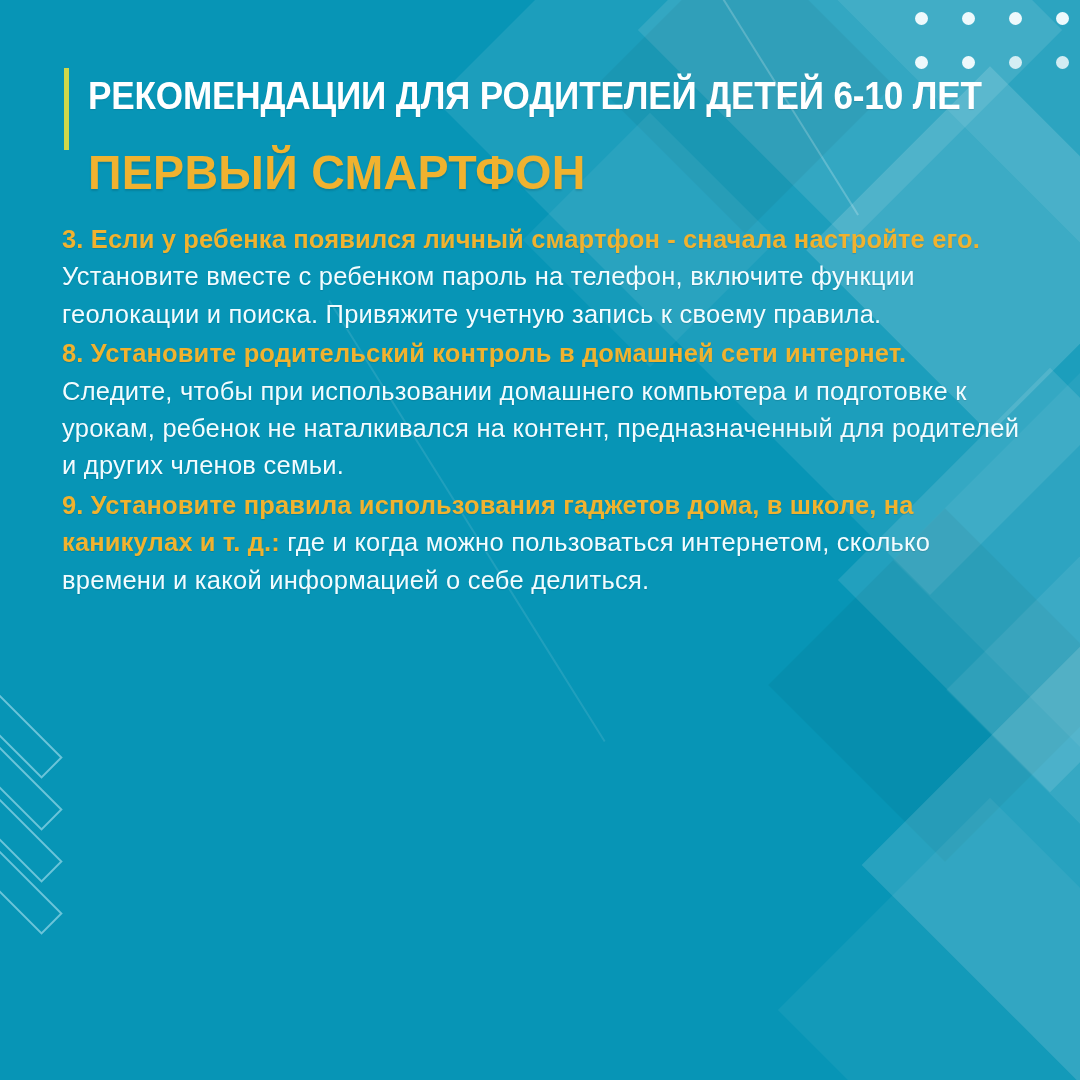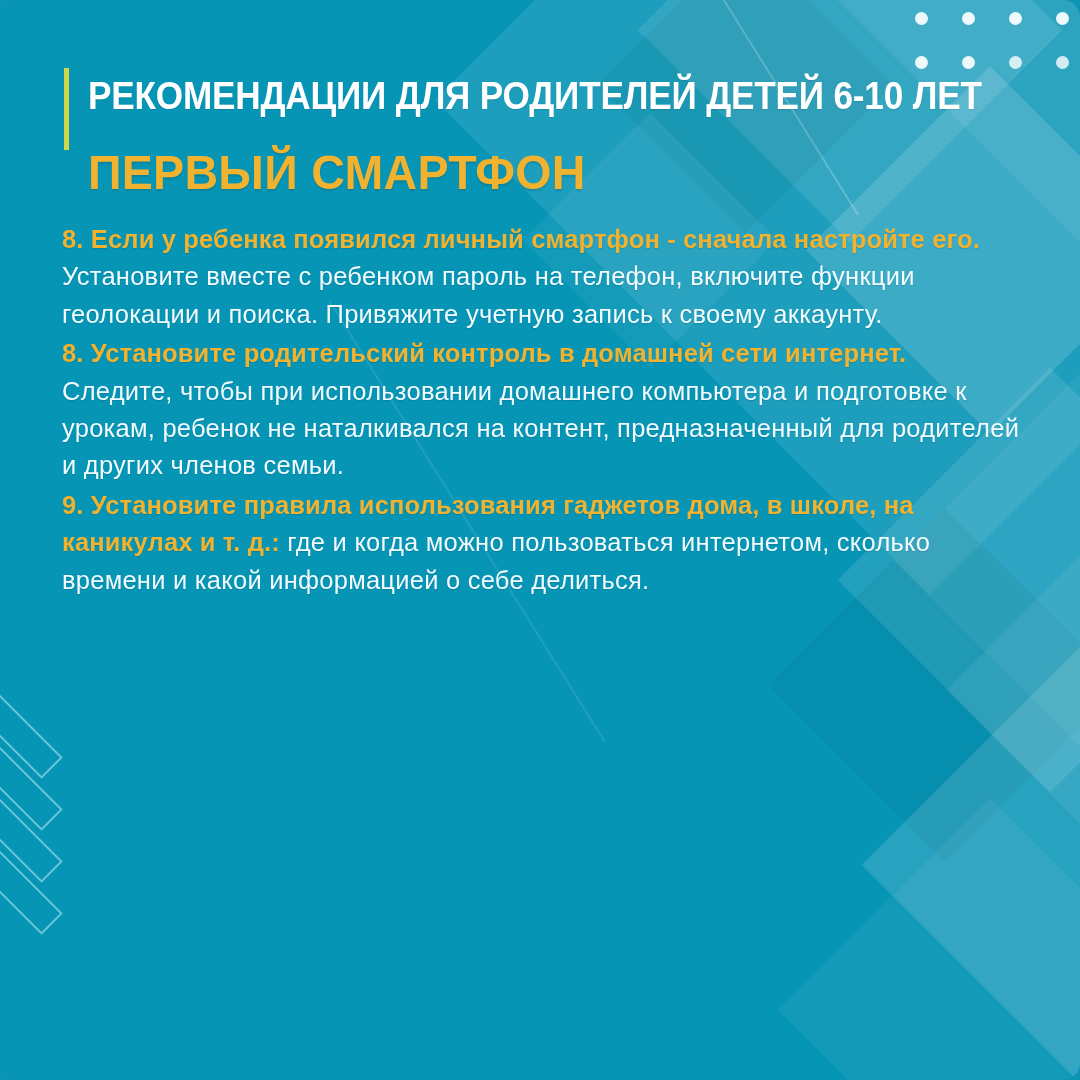--- a/index.html
+++ b/index.html
@@ -8,21 +8,20 @@
     padding: 0;
     background: #0b94b4;
   }
   .poster {
     position: relative;
     width: 1080px;
     height: 1080px;
     overflow: hidden;
     background: #0795b6;
     font-family: "Liberation Sans", "DejaVu Sans", sans-serif;
-    border-radius: 17px;
     -webkit-font-smoothing: antialiased;
   }
 
   
   .bg { position:absolute; inset:0; overflow:hidden; pointer-events:none; }
 
   .shape { position:absolute; }
 
   
   .band-tr {
@@ -183,21 +182,21 @@
   <div class="content">
 
     <div class="accent-bar"></div>
 
     <h1 class="headline" style="transform: scaleX(0.9011);">РЕКОМЕНДАЦИИ ДЛЯ РОДИТЕЛЕЙ ДЕТЕЙ 6-10 ЛЕТ</h1>
 
     <h2 class="subhead">ПЕРВЫЙ СМАРТФОН</h2>
 
     <ul class="body-list">
       <li class="item">
-        <span class="lead">8. Если у ребенка появился личный смартфон - сначала настройте его.</span><span> Установите вместе с ребенком пароль на телефон, включите функции геолокации и поиска. Привяжите учетную запись к своему аккаунту.</span>
+        <span class="lead">3. Если у ребенка появился личный смартфон - сначала настройте его.</span><span> Установите вместе с ребенком пароль на телефон, включите функции геолокации и поиска. Привяжите учетную запись к своему правила.</span>
       </li>
       <li class="item">
         <span class="lead">8. Установите родительский контроль в домашней сети интернет.</span><span> Следите, чтобы при использовании домашнего компьютера и подготовке к урокам, ребенок не наталкивался на контент, предназначенный для родителей и других членов семьи.</span>
       </li>
       <li class="item">
         <span class="lead">9. Установите правила использования гаджетов дома, в школе, на каникулах и т. д.:</span><span> где и когда можно пользоваться интернетом, сколько времени и какой информацией о себе делиться.</span>
       </li>
     </ul>
   </div>
 </div>

